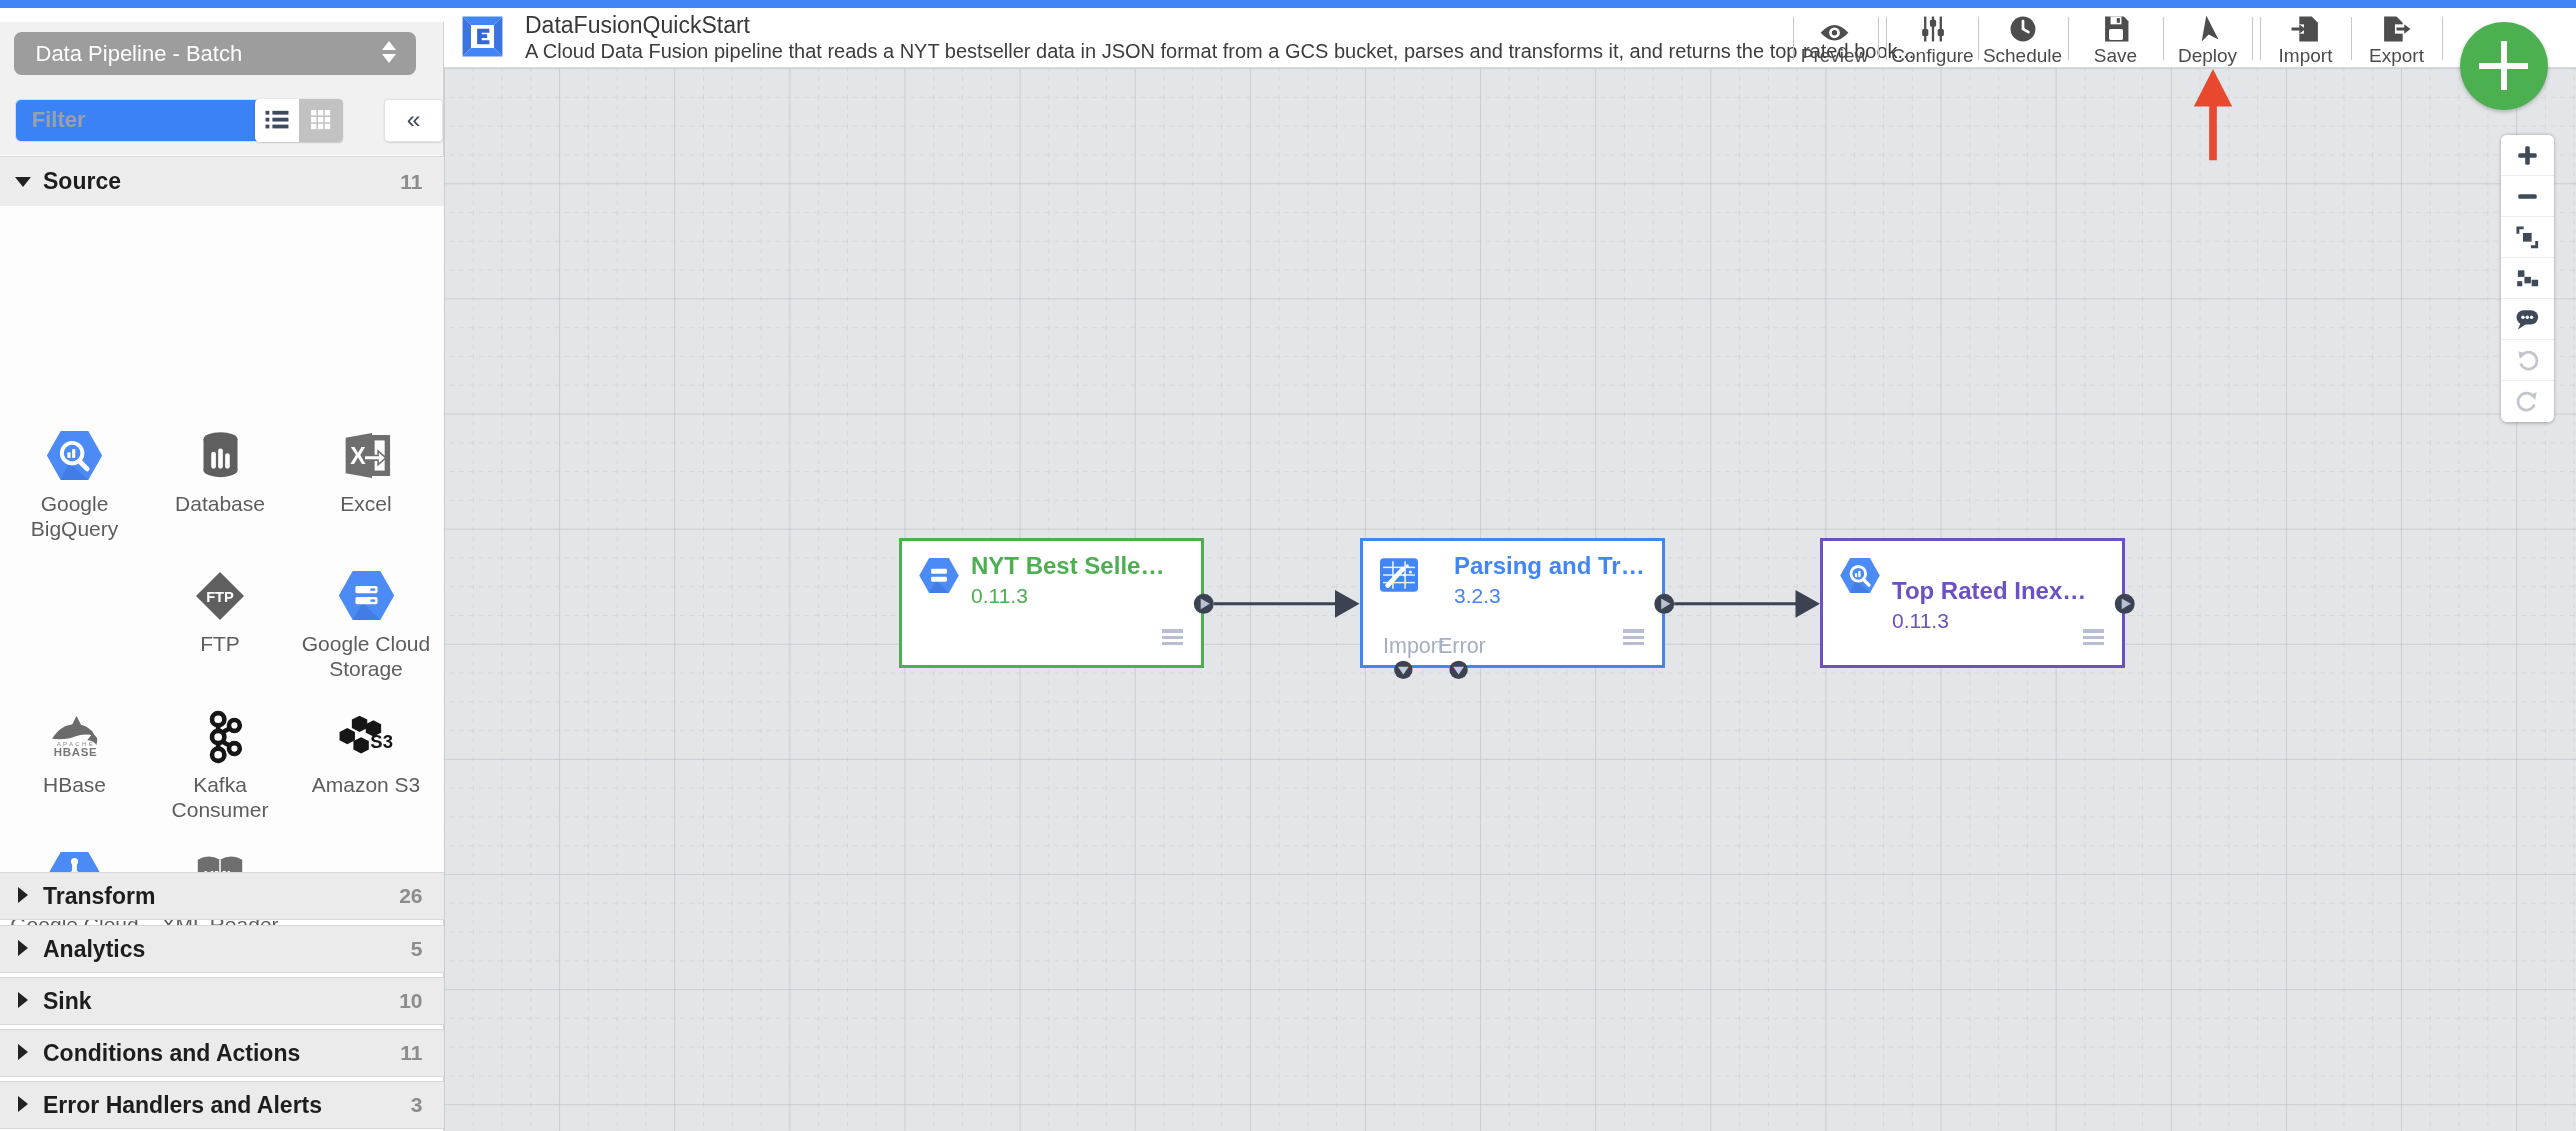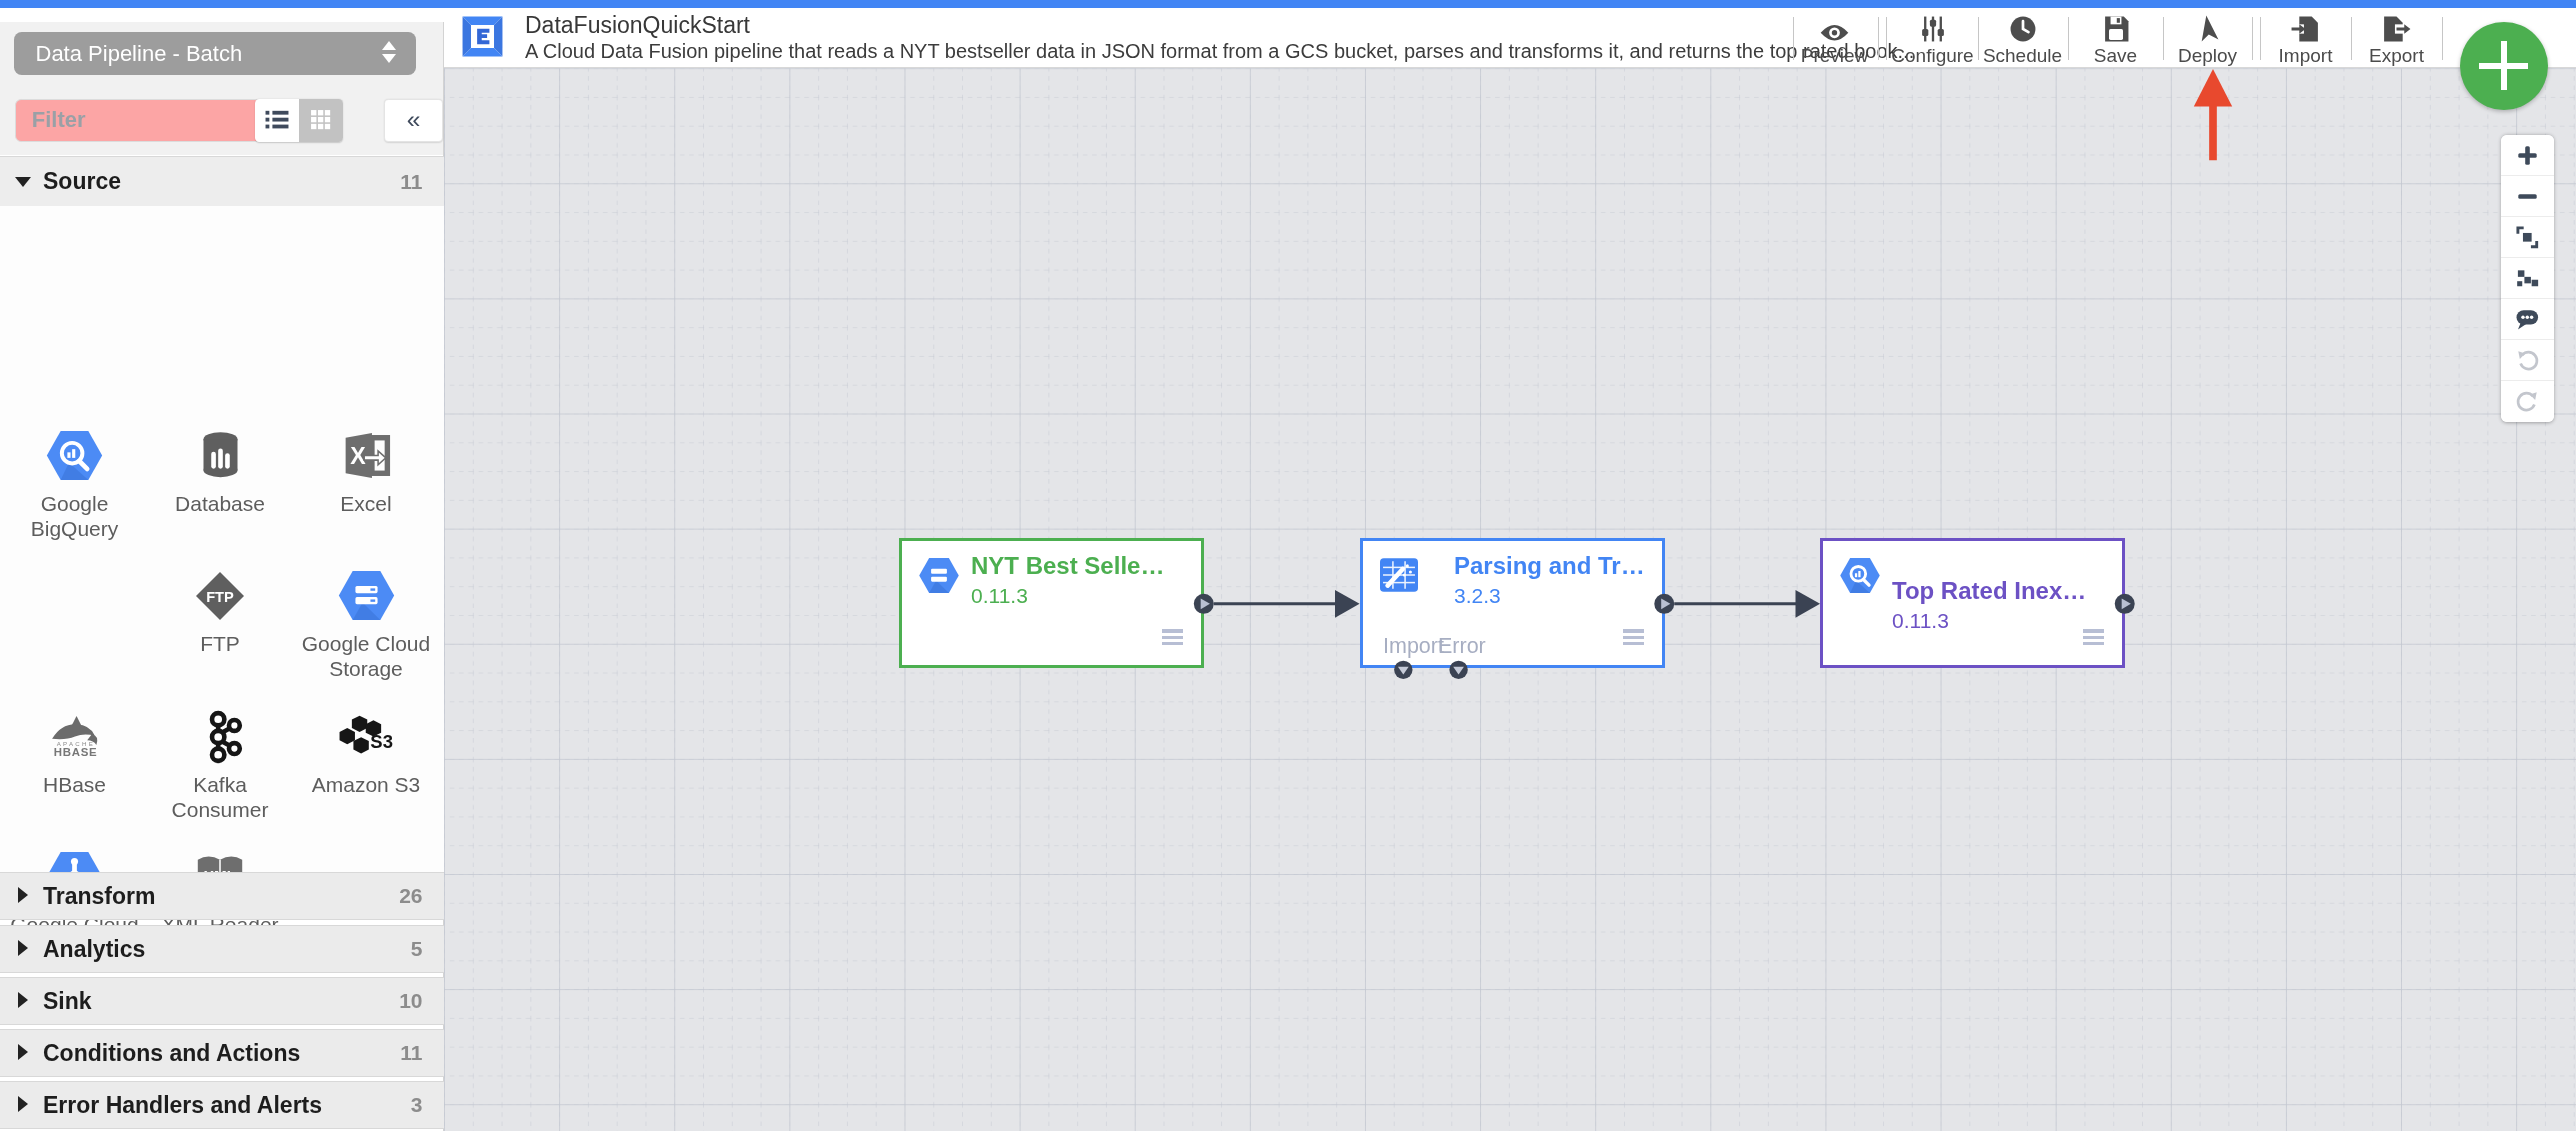--- a/index.html
+++ b/index.html
@@ -18,21 +18,21 @@
       line-height:43px; padding-left:21.5px; cursor:pointer; }
   .updown { position:absolute; right:20px; top:8.4px; }
   .tri-up { display:block; width:0; height:0; border-left:7px solid transparent;
       border-right:7px solid transparent; border-bottom:9.2px solid #fff; margin-bottom:3.8px; }
   .tri-down { display:block; width:0; height:0; border-left:7px solid transparent;
       border-right:7px solid transparent; border-top:9.2px solid #fff; }
 
   #filter-row { position:absolute; left:0; top:64px; width:100%; height:69px; background:#f1f1f1; }
   #filter-input { position:absolute; left:15.4px; top:13px; width:248px; height:43px;
       border:0.8px solid #dcdcdc; border-radius:6.1px; font-size:22px; padding:0 15.4px;
-      color:#333; background:#fca5a5; outline:none; font-family:inherit;}
+      color:#333; background:#3b82f6; outline:none; font-family:inherit;}
   #filter-input::placeholder { color:#9aa0a6; font-weight:bold; }
   .view-toggle { position:absolute; left:255px; top:13px; height:43px; border-radius:4.6px;
       overflow:hidden; box-shadow:0 0.8px 1.5px rgba(0,0,0,.18); display:flex; }
   .view-toggle button { width:44px; height:43px; border:none; display:flex;
       align-items:center; justify-content:center; cursor:pointer; background:#fff; }
   .view-toggle button.active { background:#c2c2c2; }
   #collapse-btn { position:absolute; left:384px; top:13px; width:59px; height:43px;
       background:#fff; border:0.8px solid #e4e4e4; border-radius:4.6px; font-size:24.6px;
       color:#3f4a5c; cursor:pointer; box-shadow:0 0.8px 1.5px rgba(0,0,0,.12); }
 

